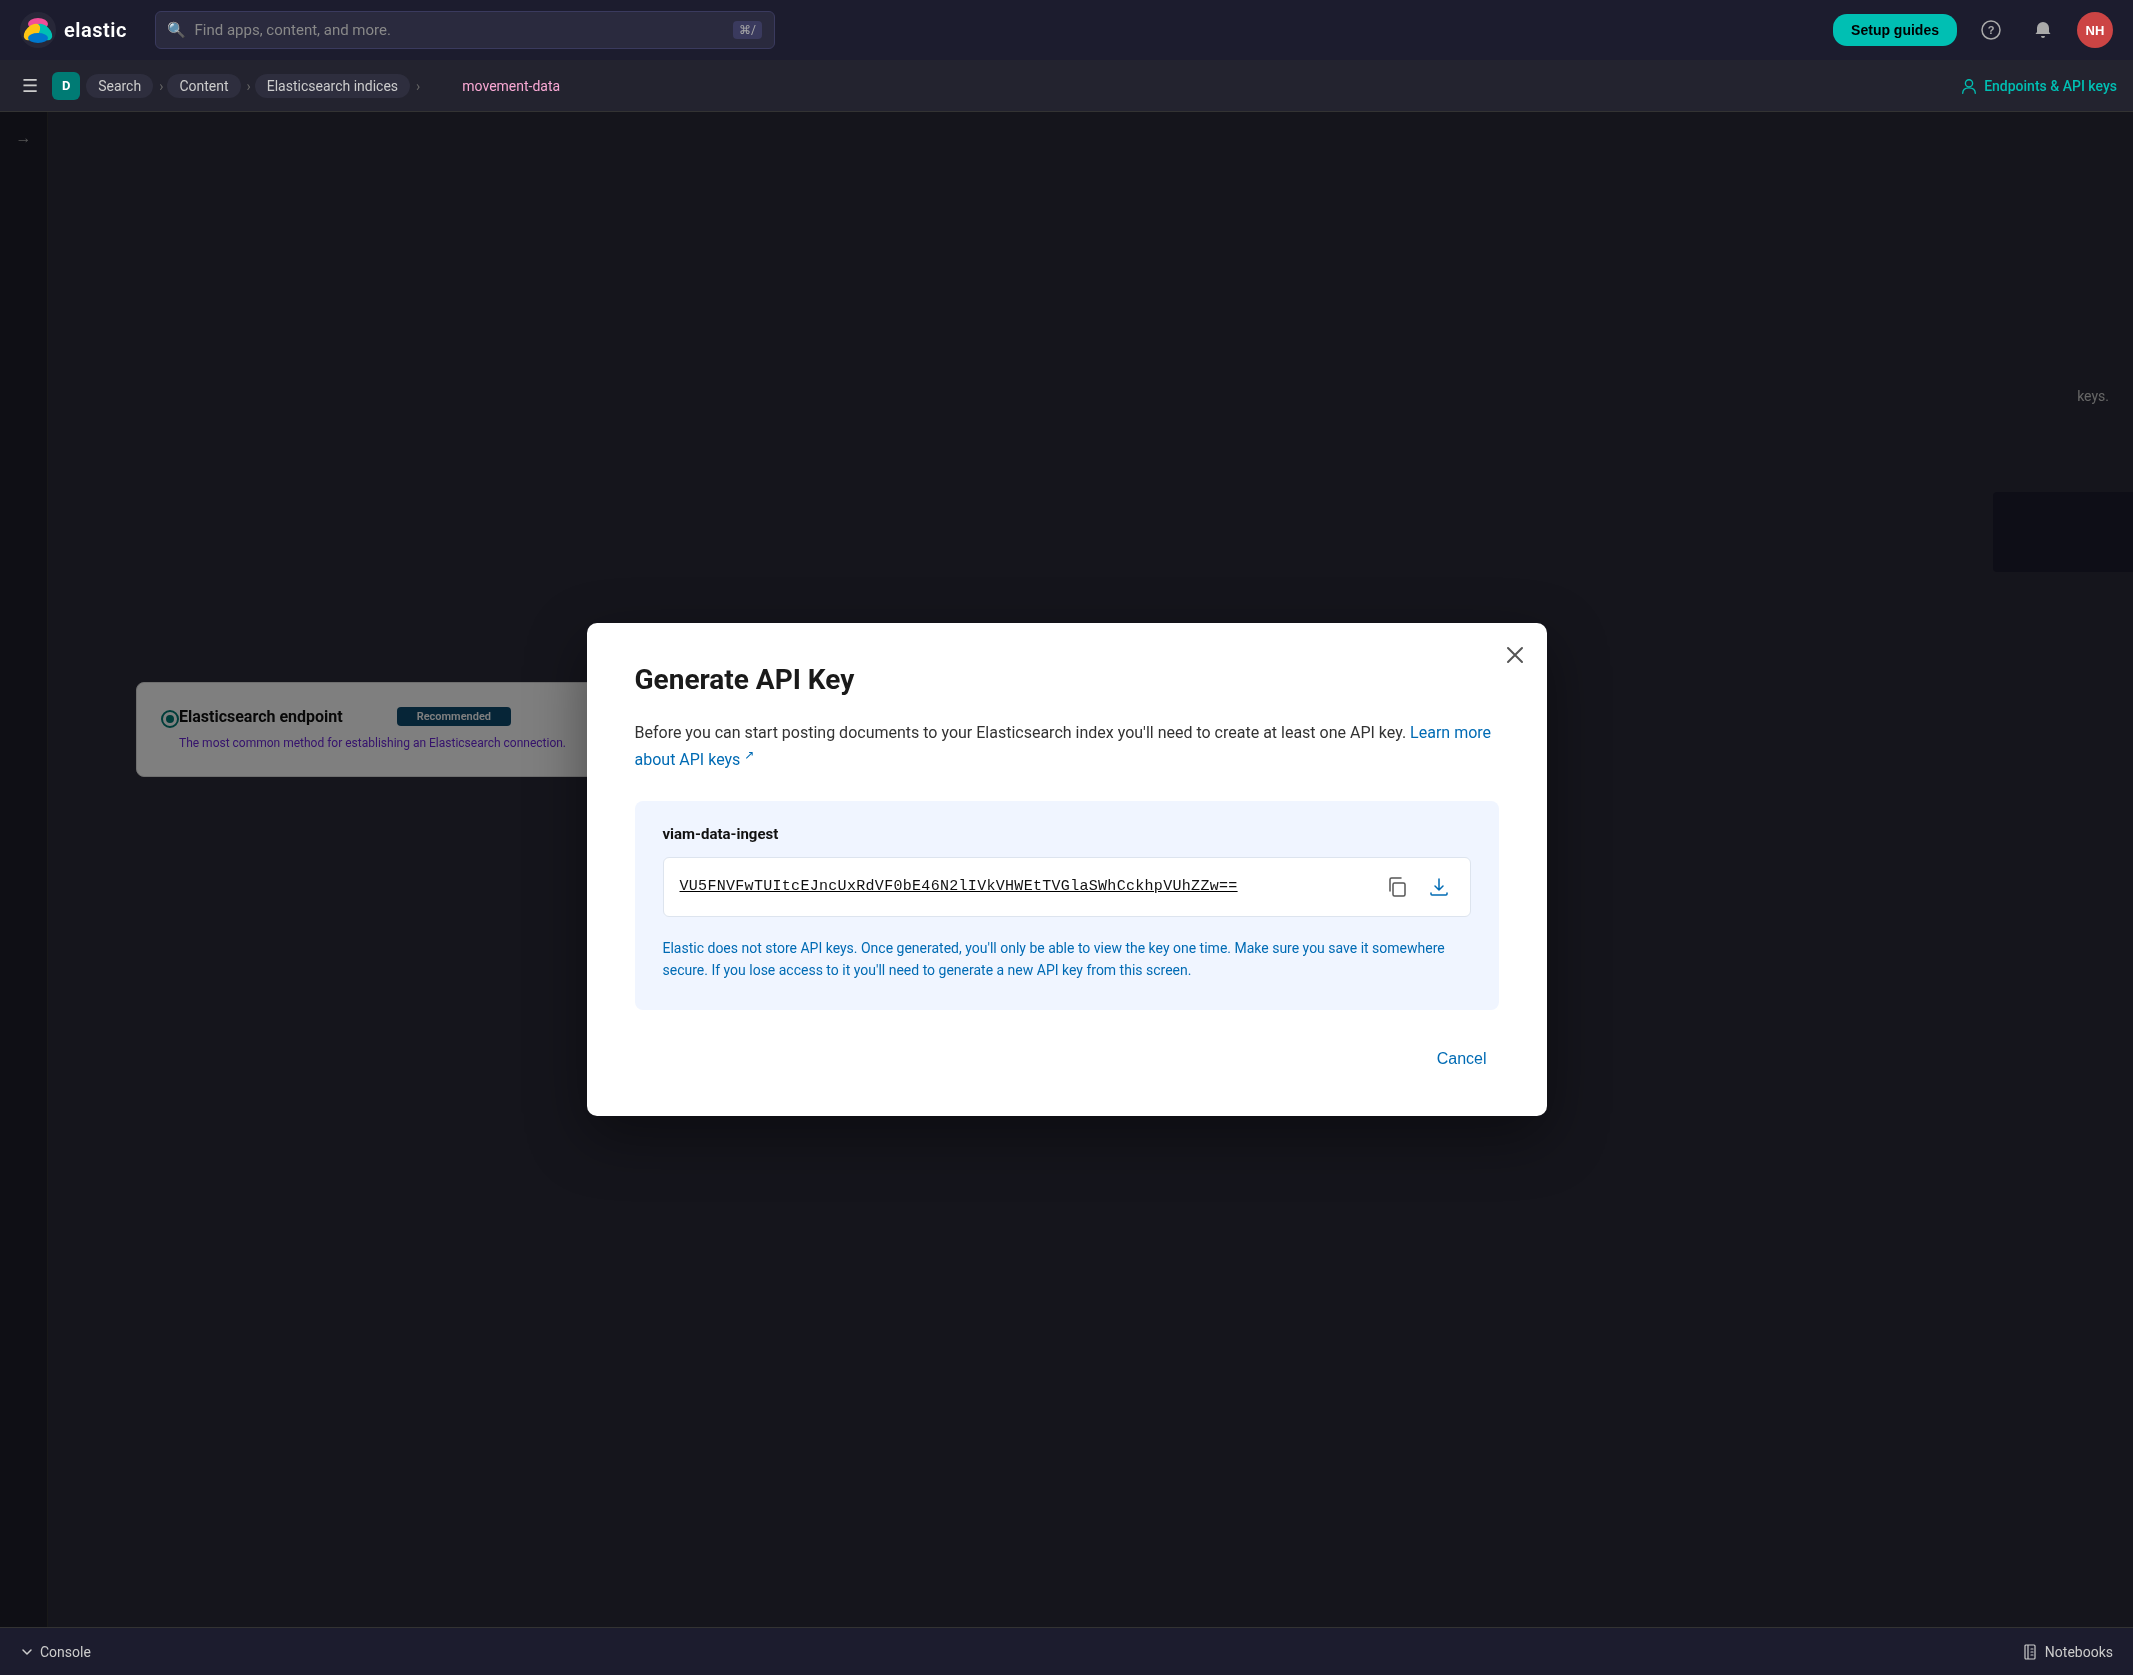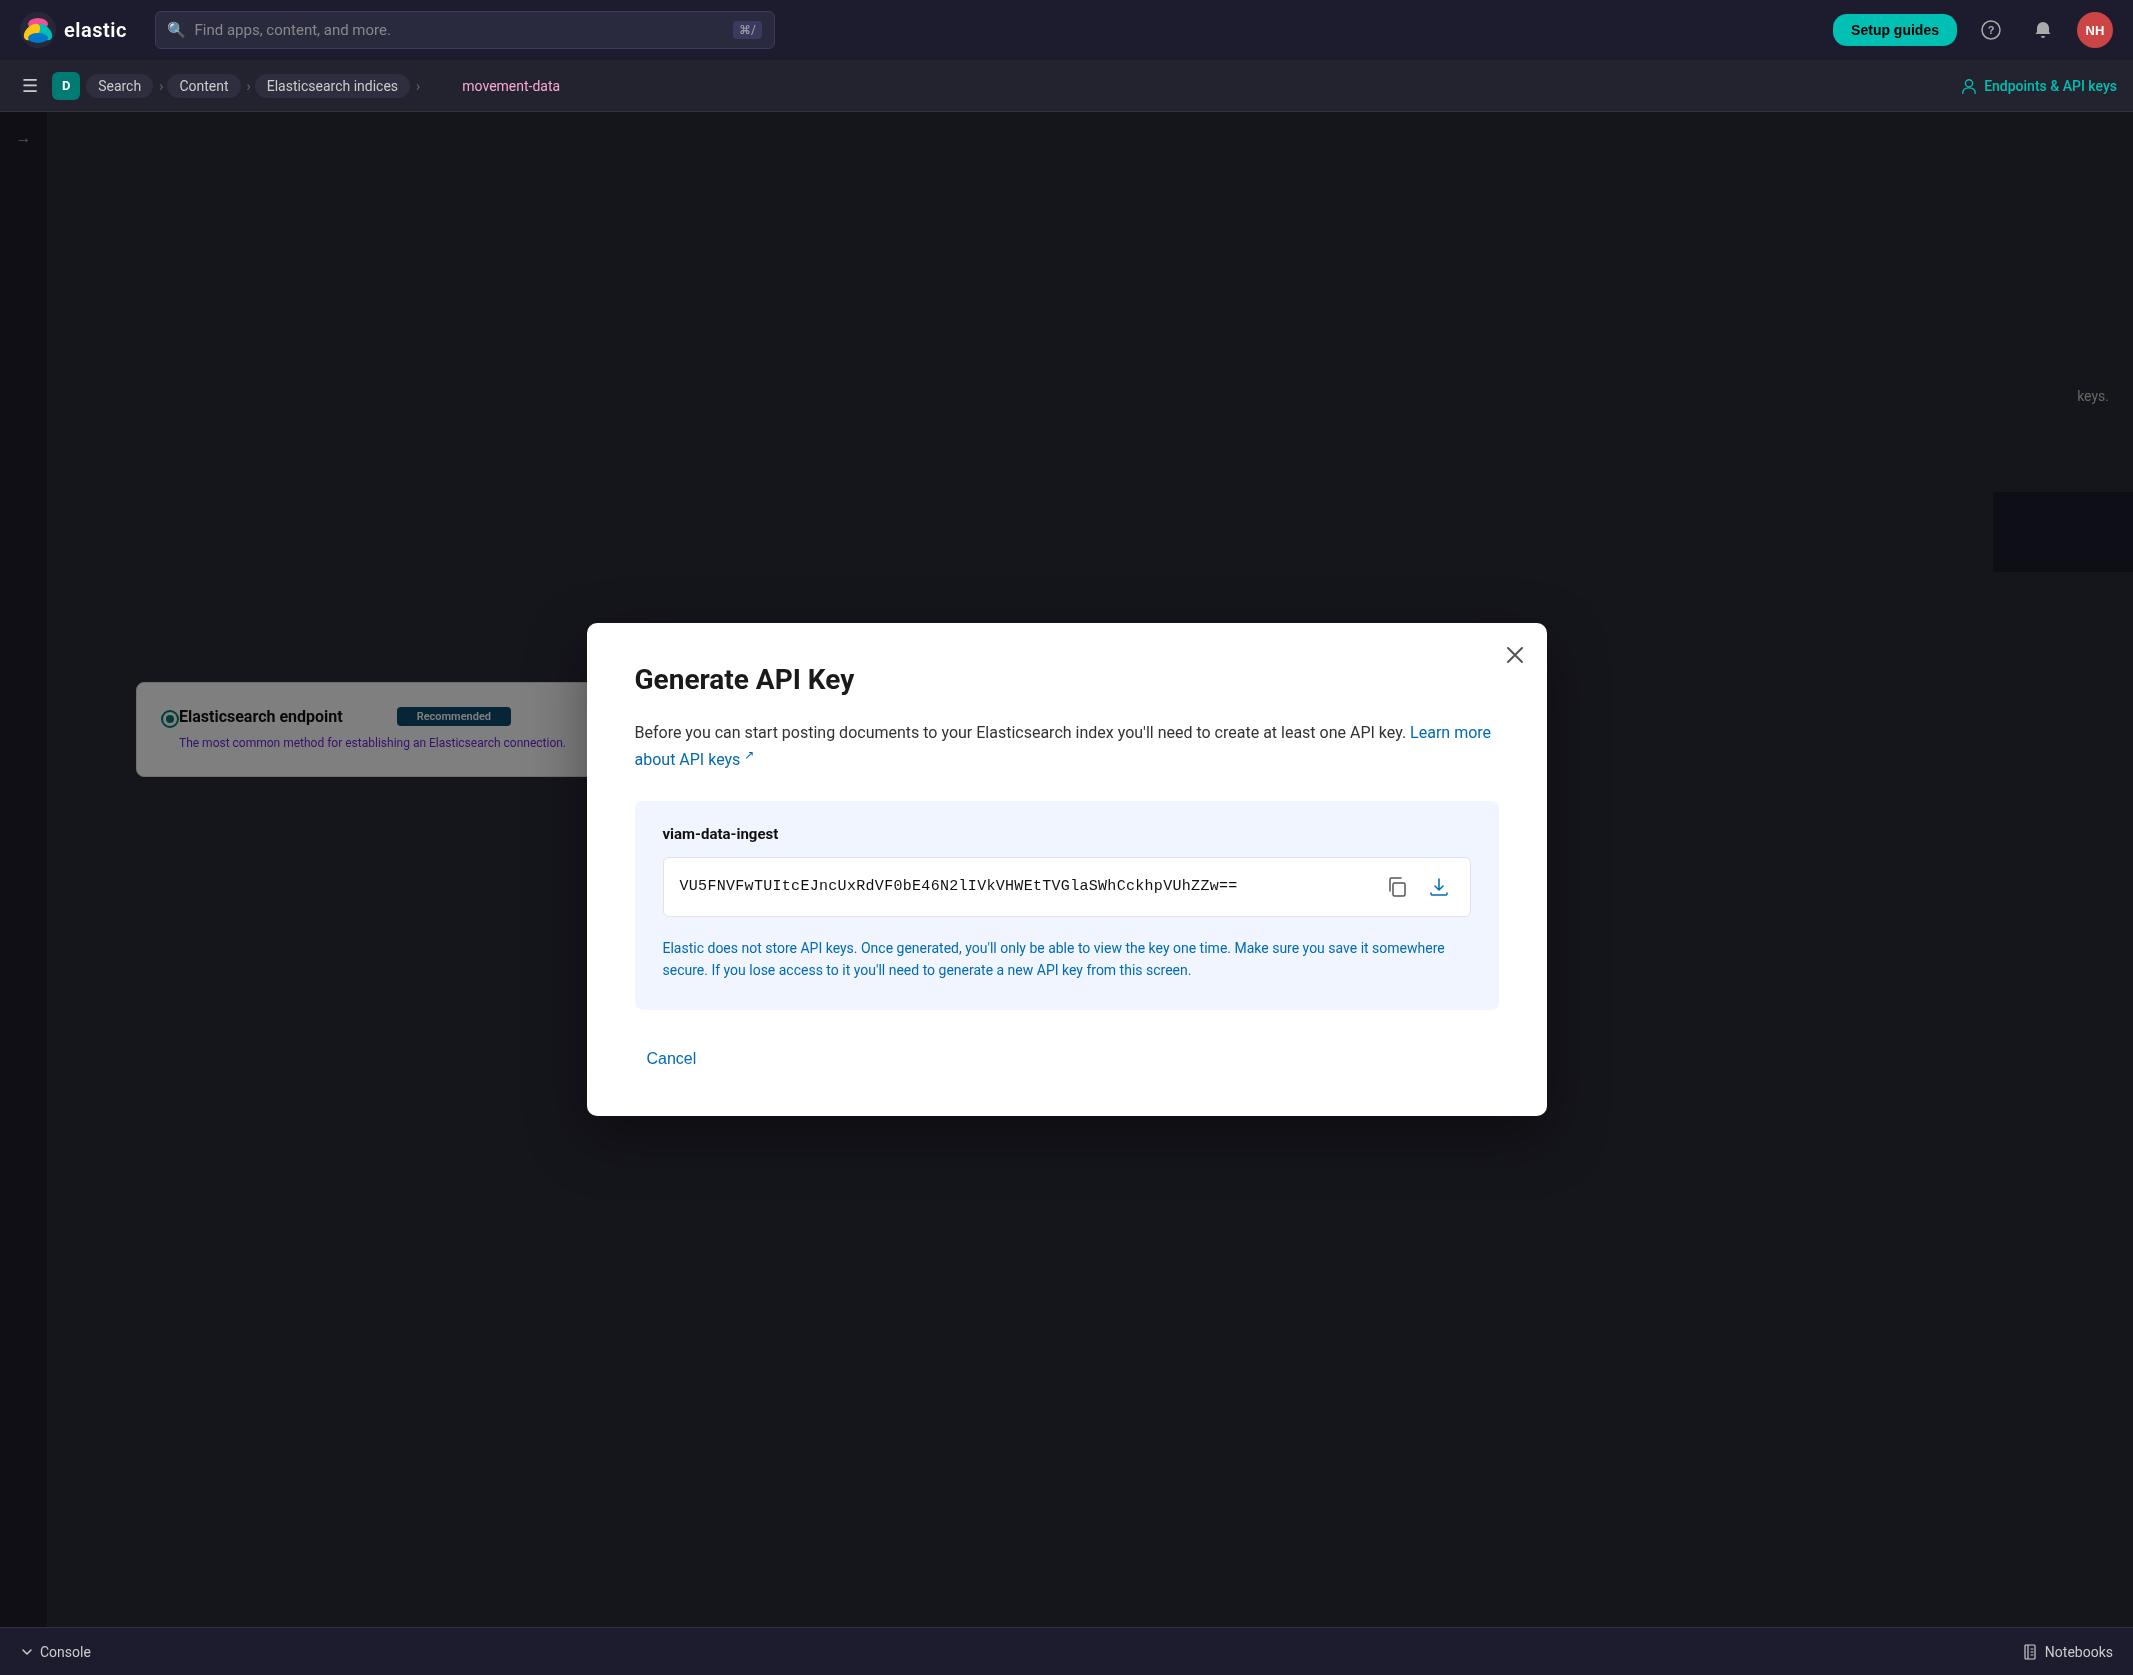--- a/index.html
+++ b/index.html
@@ -323,20 +323,21 @@
     }
     .api-key-value-row {
       background: #fff;
       border: 1px solid #dde4ee;
       border-radius: 6px;
       padding: 14px 16px;
       display: flex;
       align-items: center;
       gap: 12px;
       margin-bottom: 20px;
+      text-decoration: underline;
     }
     .api-key-value {
       font-size: 15px;
       font-family: 'Courier New', monospace;
       color: #111;
       flex: 1;
       word-break: break-all;
       letter-spacing: 0.3px;
     }
     .api-key-icon-btn {
@@ -354,21 +355,21 @@
 
     .api-key-warning {
       font-size: 14px;
       color: #006bb4;
       line-height: 1.6;
     }
 
     
     .modal-footer {
       display: flex;
-      justify-content: flex-start;
+      justify-content: flex-end;
       align-items: center;
       gap: 16px;
     }
     .cancel-btn {
       background: transparent;
       border: none;
       color: #006bb4;
       font-size: 16px;
       font-weight: 500;
       cursor: pointer;

